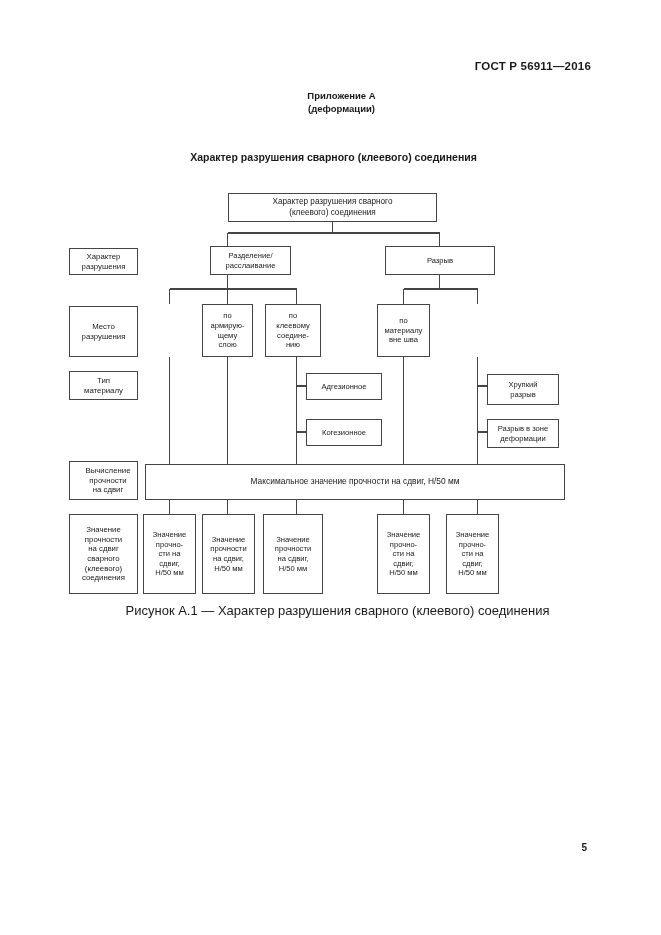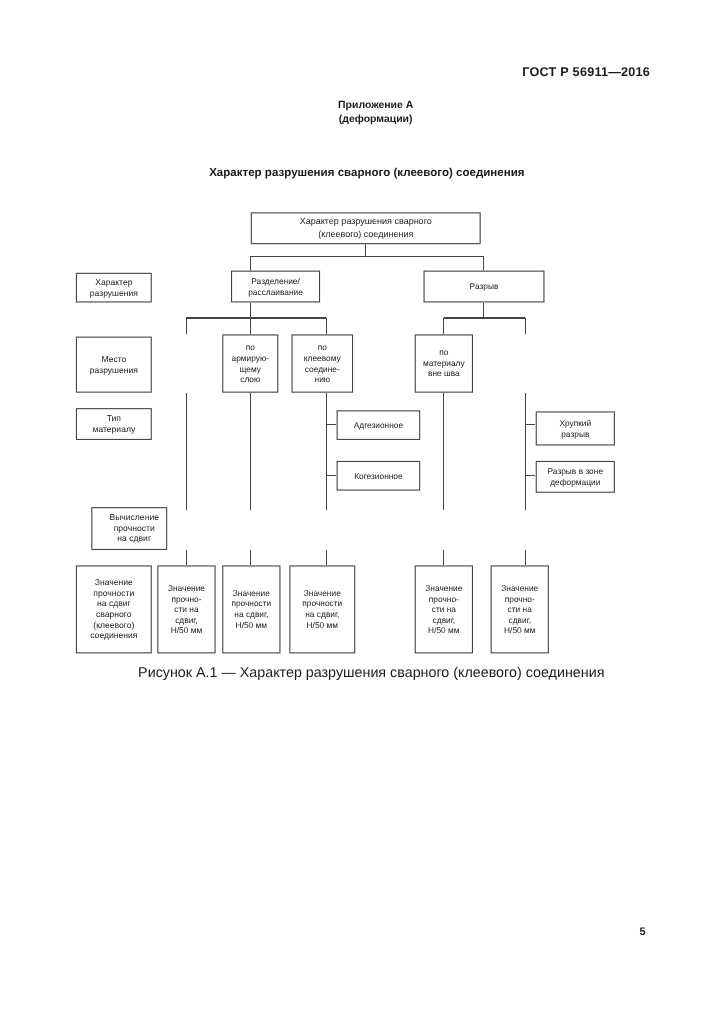--- a/index.html
+++ b/index.html
@@ -165,21 +165,21 @@
 
     <div class="node lvl0" style="left:228px; top:193px; width:209px; height:29px;">Характер разрушения сварного
 (клеевого) соединения</div>
 
     <div class="node sidelabel" style="left:69px; top:248px; width:69px; height:27px;">Характер
 разрушения</div>
     <div class="node sidelabel" style="left:69px; top:306px; width:69px; height:51px;">Место
 разрушения</div>
     <div class="node sidelabel" style="left:69px; top:371px; width:69px; height:29px;">Тип
 материалу</div>
-    <div class="node sidelabel" style="left:83px; top:461px; width:69px; height:39px;padding-left:11px;">Вычисление
+    <div class="node sidelabel" style="left:69px; top:461px; width:69px; height:39px;padding-left:11px;">Вычисление
 прочности
 на сдвиг</div>
     <div class="node sidelabel" style="left:69px; top:514px; width:69px; height:80px;">Значение
 прочности
 на сдвиг
 сварного
 (клеевого)
 соединения</div>
 
     <div class="node" style="left:187px; top:246px; width:81px; height:29px;margin-left:23px;">Разделение/
@@ -200,20 +200,21 @@
 вне шва</div>
 
     <div class="node" style="left:306px; top:373px; width:76px; height:27px;">Адгезионное</div>
     <div class="node" style="left:306px; top:419px; width:76px; height:27px;">Когезионное</div>
 
     <div class="node" style="left:487px; top:374px; width:72px; height:31px;">Хрупкий
 разрыв</div>
     <div class="node" style="left:487px; top:419px; width:72px; height:29px;">Разрыв в зоне
 деформации</div>
 
+    <div class="node wide" style="left:145px; top:464px; width:420px; height:36px;">Максимальное значение прочности на сдвиг, Н/50 мм</div>
 
     <div class="node" style="left:143px; top:514px; width:53px; height:80px;">Значение
 прочно-
 сти на
 сдвиг,
 Н/50 мм</div>
     <div class="node" style="left:202px; top:514px; width:53px; height:80px;">Значение
 прочности
 на сдвиг,
 Н/50 мм</div>

